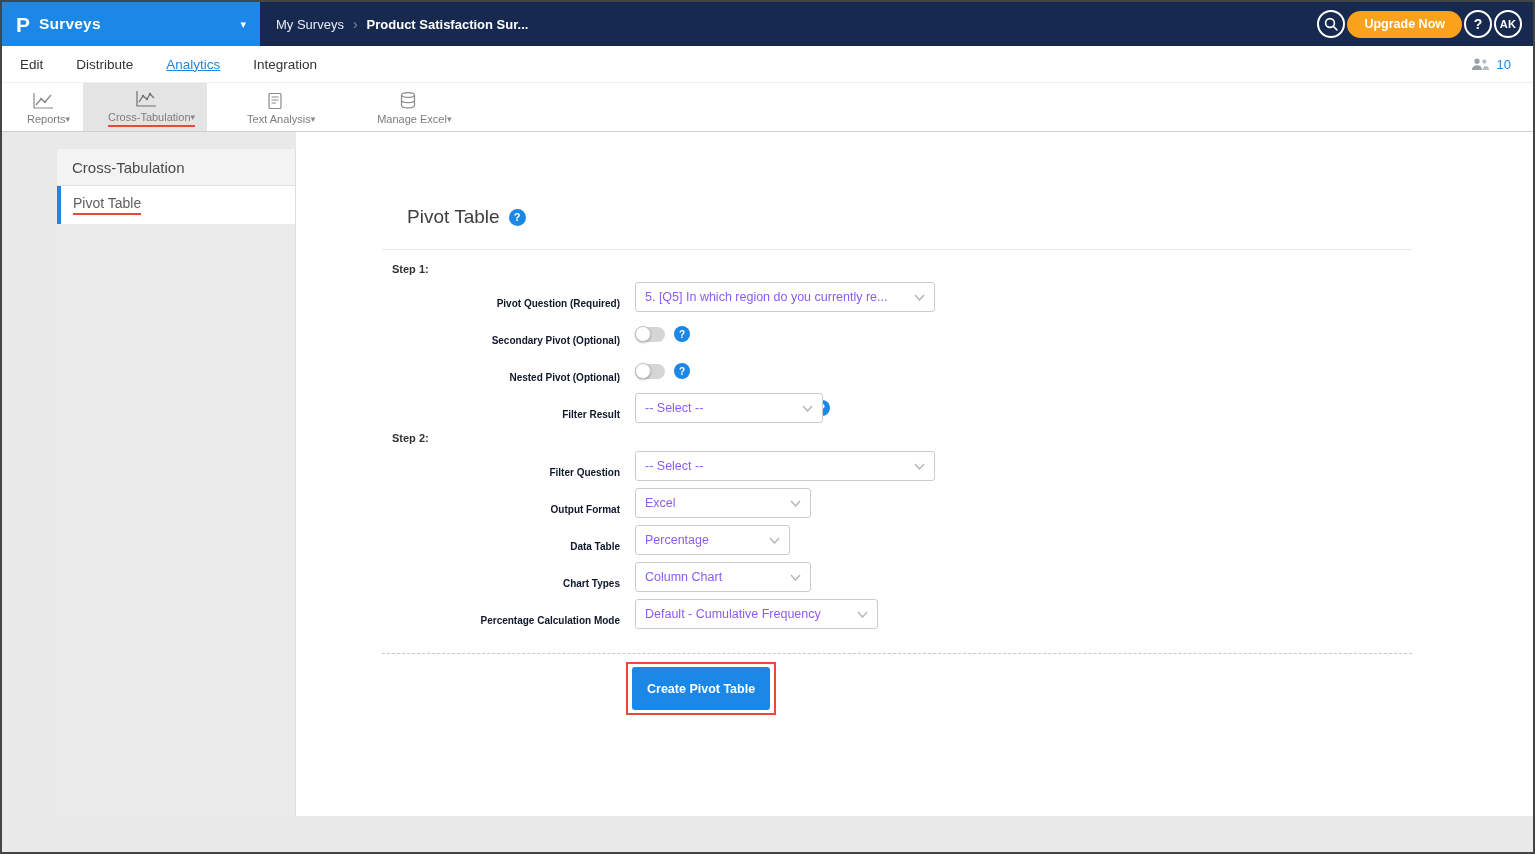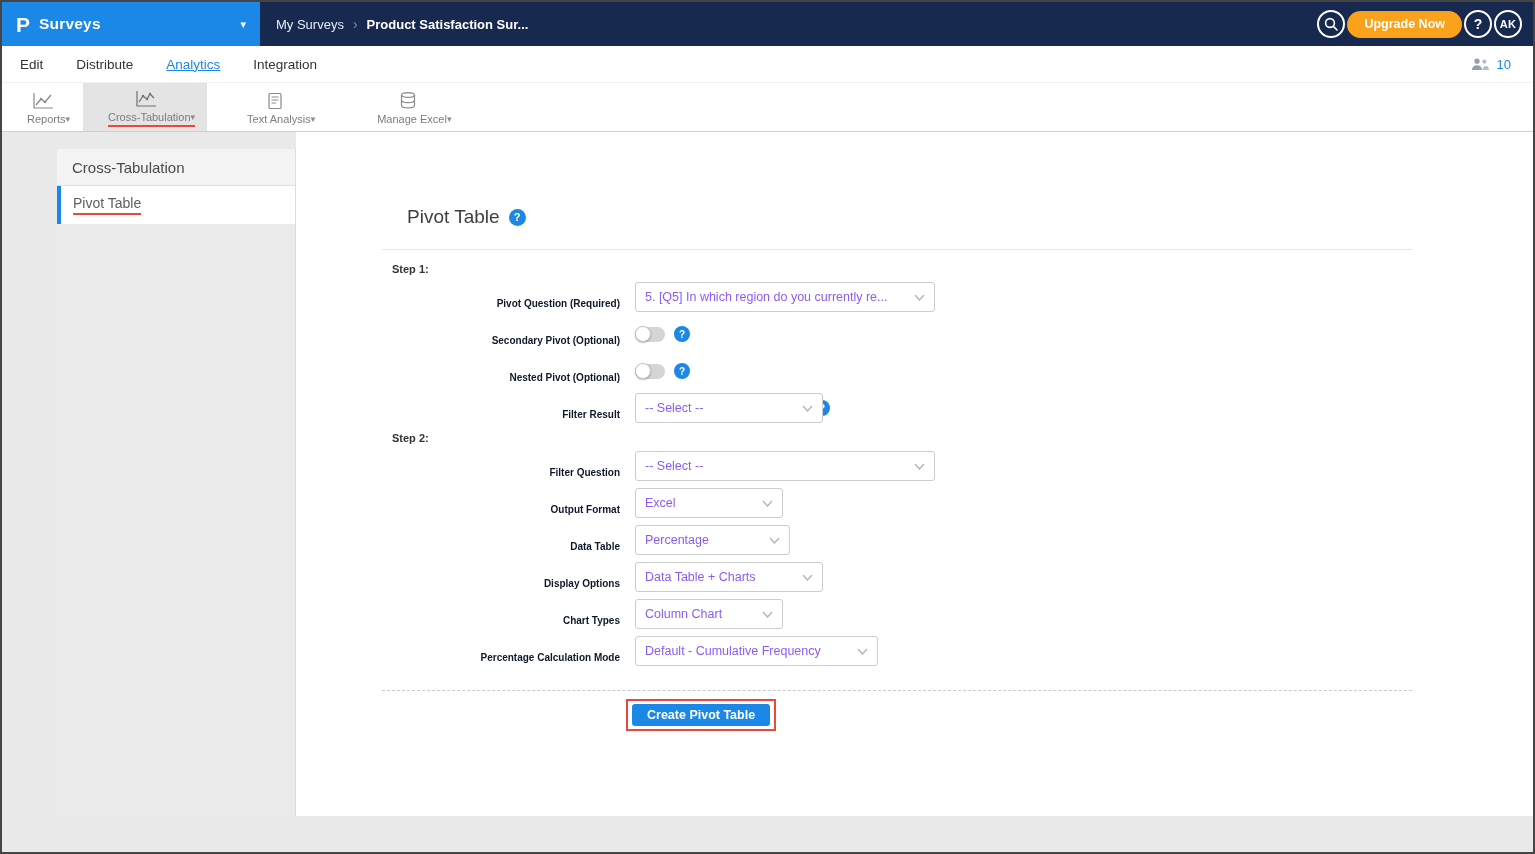--- a/index.html
+++ b/index.html
@@ -72,32 +72,32 @@
   .step-label { margin:13px 0 0 96px; font-size:11px; font-weight:700; color:#333; }
   .step-label.second { margin-top:9px; }
   .form-row { display:flex; align-items:center; margin-top:7px; min-height:30px; }
   .form-label { width:339px; padding-right:15px; text-align:right; font-size:10px;
                 font-weight:700; color:#0f172a; flex:none;margin-top:12px; }
   .select { height:30px; background:#fff; border:1px solid #ccc; border-radius:3px;
             display:flex; align-items:center; padding:0 9px; font-size:12.5px; color:#8b5cf6;
             position:relative; z-index:1; cursor:pointer; }
   .select-value { flex:1; white-space:nowrap; overflow:hidden; }
   .select-chev { margin-left:auto; padding-left:8px; display:flex; }
-  .w300{width:300px} .w243{width:243px} .w188{width:188px} .w155{width:155px} .w148{width:148px}
+  .w300{width:300px} .w243{width:243px} .w188{width:188px} .w155{width:155px} .w148{width:176px}
   .peek-help { position:relative; z-index:0; margin-left:-9px; }
   .toggle { width:30px; height:15px; border-radius:8px; background:#d5d5d5; position:relative;
             cursor:pointer; flex:none; }
   .toggle .knob { position:absolute; left:0; top:-1px; width:16px; height:16px; border-radius:50%;
                   background:#fff; border:1px solid #c3c3c3; box-shadow:0 1px 2px rgba(0,0,0,.25); }
   .toggle-help { margin-left:9px; }
   .dashed-rule { margin:24px 0 0 86px; width:1030px; border:none; border-top:1px dashed #c8c8c8; }
   .submit-row { margin:8px 0 0 330px; }
   .annotation-box { display:inline-block; border:2px solid var(--annotation,#e8493c); padding:3px 4px; }
   .create-btn { background:var(--accent,#1b87e6); color:#fff; border:none; border-radius:3px;
-                height:22px; padding:0 15px; font-size:12.5px; font-weight:700;
+                height:43px; padding:0 15px; font-size:12.5px; font-weight:700;
                 font-family:inherit; cursor:pointer; }
 </style>
 </head>
 <body>
 
 <div class="page">
 
   <header class="topbar">
     <div class="logo-area">
       <span class="logo-glyph">P</span>
@@ -294,31 +294,20 @@
         <div class="select w155">
           <span class="select-value">Percentage</span>
           <span class="select-chev">
             <svg width="11" height="7" viewBox="0 0 11 7">
                 <polyline points="1,1 5.5,6 10,1" fill="none" stroke="#b5b5b5" stroke-width="1.4"></polyline>
               </svg>
           </span>
         </div>
       </div>
 
-      <div class="form-row">
-        <label class="form-label">Display Options</label>
-        <div class="select w188">
-          <span class="select-value">Data Table + Charts</span>
-          <span class="select-chev">
-            <svg width="11" height="7" viewBox="0 0 11 7">
-                <polyline points="1,1 5.5,6 10,1" fill="none" stroke="#b5b5b5" stroke-width="1.4"></polyline>
-              </svg>
-          </span>
-        </div>
-      </div>
 
       <div class="form-row">
         <label class="form-label">Chart Types</label>
         <div class="select w148">
           <span class="select-value">Column Chart</span>
           <span class="select-chev">
             <svg width="11" height="7" viewBox="0 0 11 7">
                 <polyline points="1,1 5.5,6 10,1" fill="none" stroke="#b5b5b5" stroke-width="1.4"></polyline>
               </svg>
           </span>

